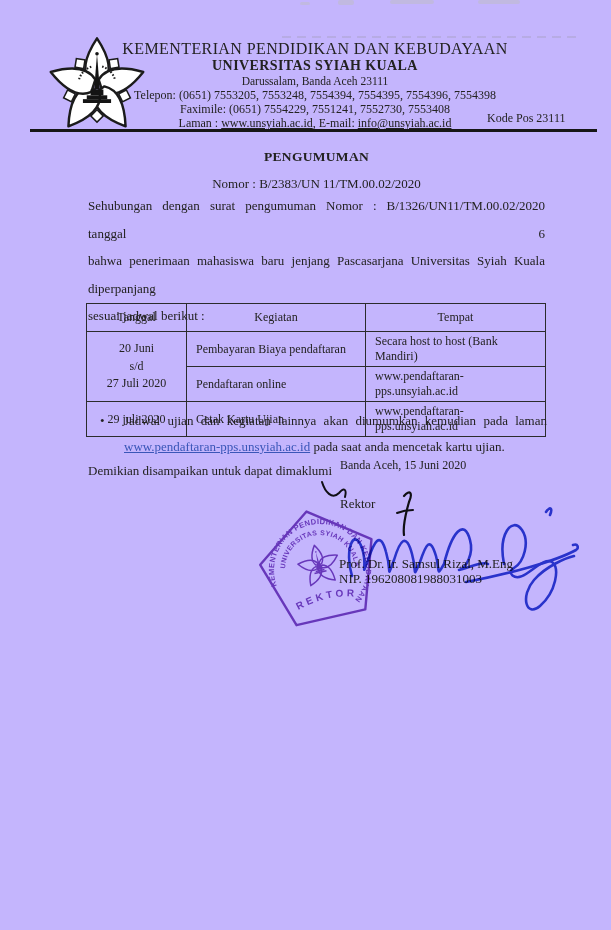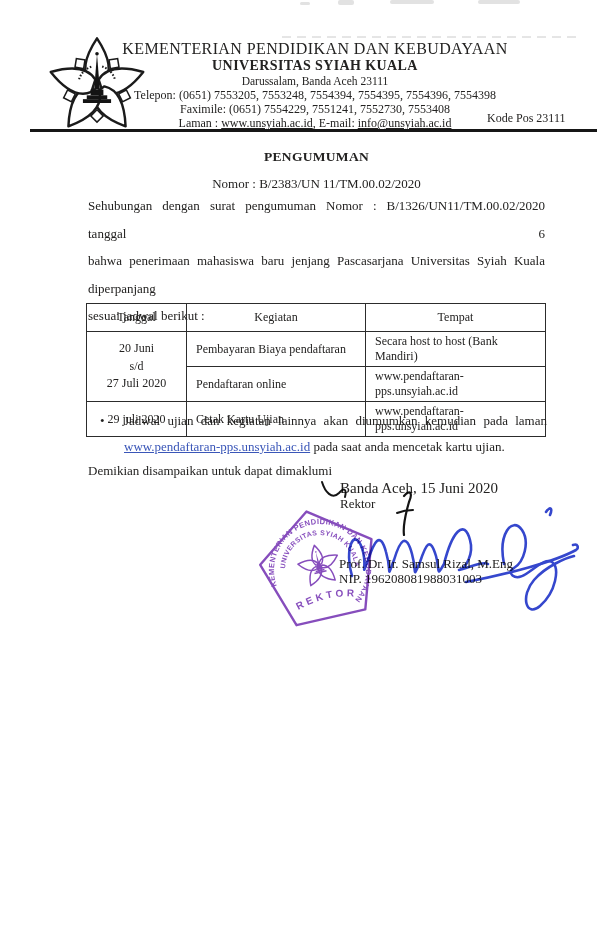--- a/index.html
+++ b/index.html
@@ -1,19 +1,19 @@
 <!DOCTYPE html>
 <html><head>
 <meta charset="utf-8">
 <style>
   html,body{margin:0;padding:0;background:#e8e8e8;}
   .page{
     position:relative;
     width:611px;height:930px;
-    background:#ffffff;
+    background:#c4b5fd;
     font-family:"Liberation Serif","DejaVu Serif",serif;
     color:#232221;
     overflow:hidden;
     margin:0 auto;
   }
   .abs{position:absolute;}
 
   
   .artifact{position:absolute;background:#bfbfbf;opacity:.45;border-radius:2px;filter:blur(.6px);}
   .artifact-dashes{position:absolute;height:2px;opacity:.22;
@@ -50,21 +50,21 @@
 
   
   .note{left:100px;top:408px;width:447px;display:flex;}
   .note-bullet{width:24px;font-size:13px;line-height:26px;}
   .note-text{flex:1;font-size:13px;line-height:26px;}
   .blue-link{color:#3a56b8;text-decoration:underline;cursor:pointer;}
 
   .closing{left:88px;top:463px;font-size:13px;}
 
   
-  .sig-place{left:340px;top:480px;font-size:15px;}
+  .sig-place{left:340px;top:458px;font-size:12px;}
   .sig-rektor{left:340px;top:496px;font-size:13px;}
   .sig-name{left:339px;top:556px;font-size:13px;}
   .sig-nip{left:339px;top:571px;font-size:13px;}
 
   
   .stamp-svg{left:240px;top:504px;mix-blend-mode:multiply;opacity:.92;}
   .stamp-text{font-family:"Liberation Sans","DejaVu Sans",sans-serif;font-weight:bold;}
   .sig-svg{left:318px;top:472px;mix-blend-mode:multiply;}
 </style>
 </head>

